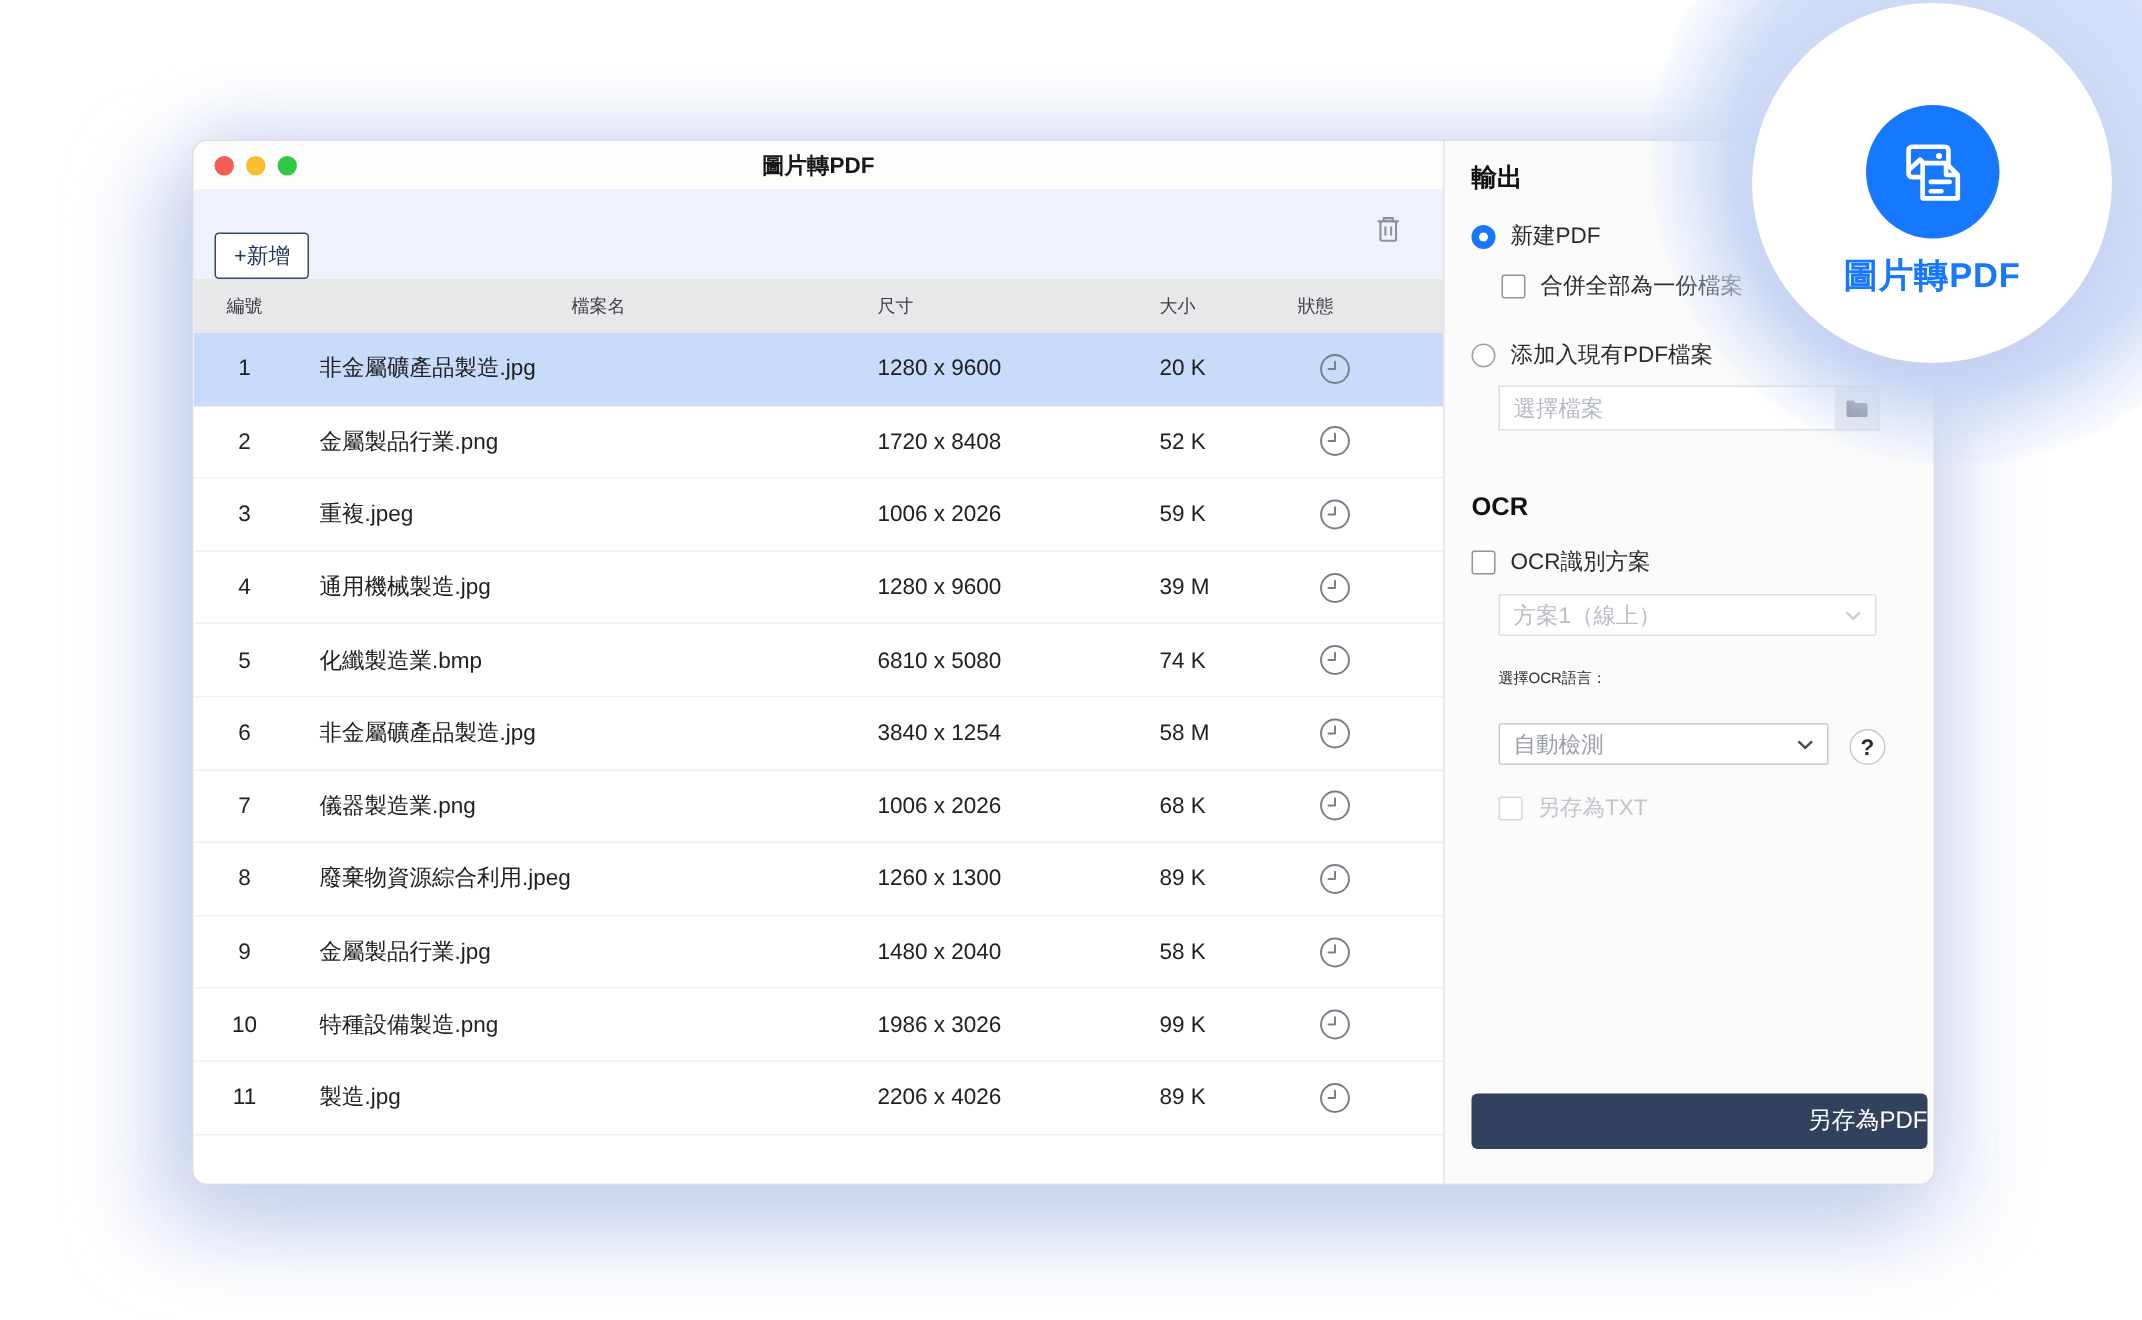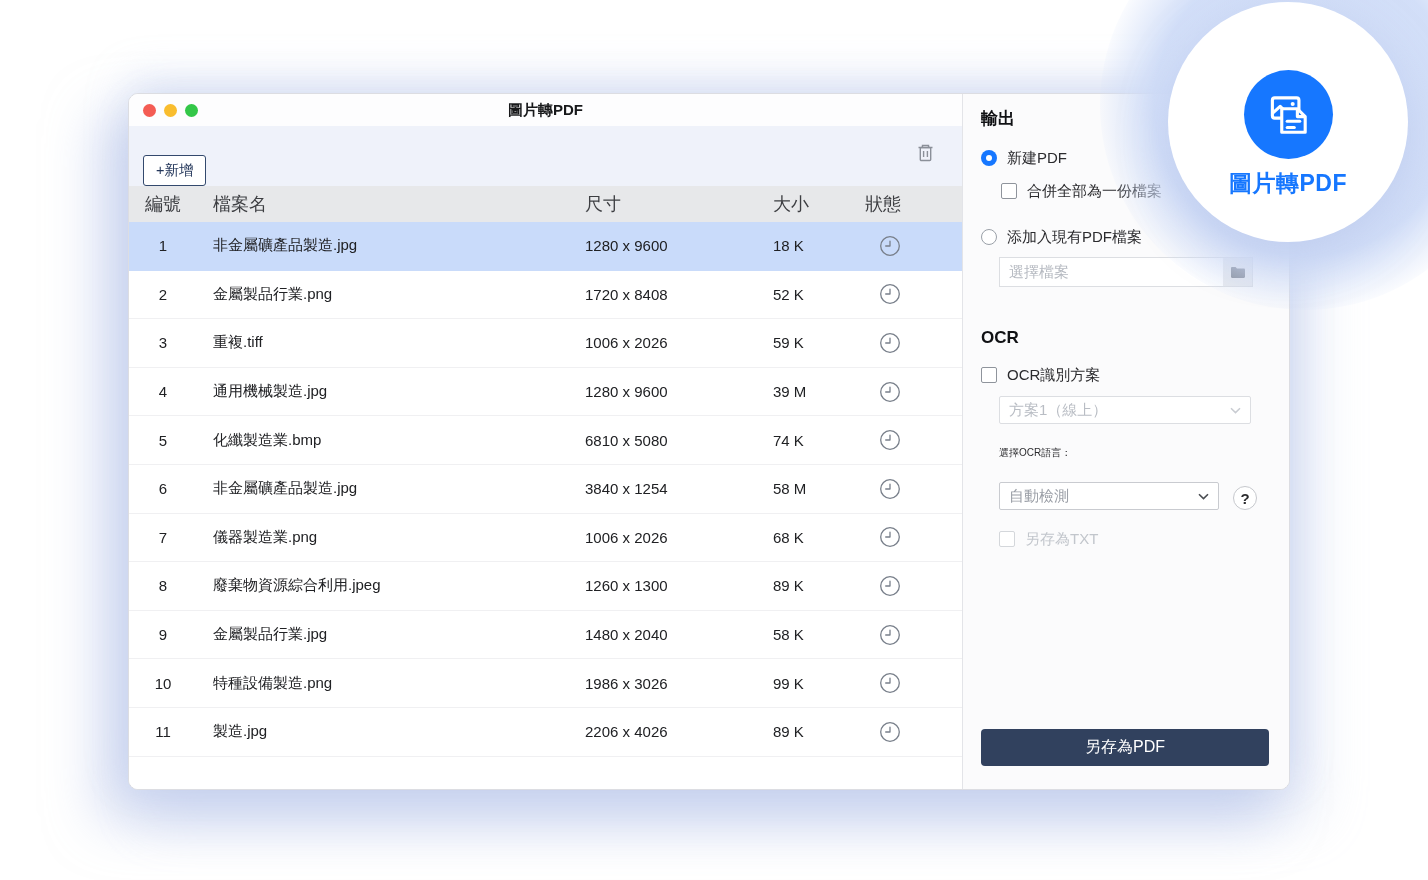--- a/index.html
+++ b/index.html
@@ -45,23 +45,23 @@
   .toolbar { height:60px; background:#eff2fa; position:relative; display:flex; align-items:flex-end; }
   .add-btn { margin-left:14px; background:#ffffff; border:1px solid #33496d; border-radius:3px;
     color:#23365a; font-size:14.5px; padding:5px 12px; cursor:pointer;
     font-family:inherit; }
   .trash-btn { position:absolute; right:24px; top:14px; width:26px; height:26px;
     background:none; border:none; cursor:pointer; display:flex; align-items:center; justify-content:center; }
 
   
   .thead { height:36px; background:#e7e8ea; display:grid;
     grid-template-columns:68px 388px 188px 92px 1fr; align-items:center;
-    font-size:18px; color:#3d3e42; }
+    font-size:12px; color:#3d3e42; }
   .thead .h-idx { text-align:center; }
-  .thead .h-name { padding-left:16px; }
+  .thead .h-name { padding-left:16px;text-align:center; }
   .tbody { flex:1; background:#fff; overflow:hidden; }
   .trow { height:48.6px; display:grid; grid-template-columns:68px 388px 188px 92px 1fr;
     align-items:center; font-size:15px; color:#202124; border-bottom:1px solid #f0f0f2;
     background:#fff; cursor:default; }
   .trow.selected { background:#c9dbfa; border-bottom-color:#c9dbfa; }
   .c-idx { text-align:center; }
   .c-name { padding-left:16px; white-space:nowrap; overflow:hidden; text-overflow:ellipsis; }
   .c-status { padding-left:14px; display:flex; align-items:center; }
 
   
@@ -84,23 +84,23 @@
 
   .select { height:28px; border:1px solid #c9cbd0; background:#fff; border-radius:2px;
     display:flex; align-items:center; justify-content:space-between; padding:0 9px;
     font-size:15px; color:#9a9ea6; cursor:pointer; }
   .select.dim { border-color:#dcdee2; color:#b9bdc4; }
   .side-label { font-size:10px; color:#2b2b2e; line-height:20px; }
   .help-btn { width:24px; height:24px; border-radius:50%; border:1px solid #c6c8cd; background:#fff;
     font-size:15px; font-weight:bold; color:#2b2b2e; cursor:pointer; line-height:1;
     display:flex; align-items:center; justify-content:center; }
   .lang-row { display:flex; align-items:flex-end; margin:19px 0 0 18px; gap:14px; }
-  .save-btn { position:absolute; left:18px; right:20px; bottom:23px; height:37px;
+  .save-btn { position:absolute; left:18px; right:4px; bottom:23px; height:37px;
     background:var(--navy); color:#fff; font-size:16px; border:none; border-radius:4px;
-    cursor:pointer; font-family:inherit; }
+    cursor:pointer; font-family:inherit;text-align:right; }
 </style>
 </head>
 <body>
 
 <div class="stage">
 
   <div class="badge-glow"></div>
 
   <div class="window">
 
@@ -136,21 +136,21 @@
         <div>尺寸</div>
         <div>大小</div>
         <div>狀態</div>
       </div>
 
       <div class="tbody">
         <div class="trow selected">
           <div class="c-idx">1</div>
           <div class="c-name">非金屬礦產品製造.jpg</div>
           <div class="c-dim">1280 x 9600</div>
-          <div class="c-size">18 K</div>
+          <div class="c-size">20 K</div>
           <div class="c-status">
             <svg width="22" height="22" viewBox="0 0 22 22" fill="none" stroke="#787f8a" stroke-width="1.3">
               <circle cx="11" cy="11" r="9.3"></circle>
               <path d="M11 6.2 V11 H6.7" stroke-linecap="round" stroke-linejoin="round"></path>
             </svg>
           </div>
         </div>
 
         <div class="trow">
           <div class="c-idx">2</div>
@@ -160,21 +160,21 @@
           <div class="c-status">
             <svg width="22" height="22" viewBox="0 0 22 22" fill="none" stroke="#787f8a" stroke-width="1.3">
               <circle cx="11" cy="11" r="9.3"></circle>
               <path d="M11 6.2 V11 H6.7" stroke-linecap="round" stroke-linejoin="round"></path>
             </svg>
           </div>
         </div>
 
         <div class="trow">
           <div class="c-idx">3</div>
-          <div class="c-name">重複.tiff</div>
+          <div class="c-name">重複.jpeg</div>
           <div class="c-dim">1006 x 2026</div>
           <div class="c-size">59 K</div>
           <div class="c-status">
             <svg width="22" height="22" viewBox="0 0 22 22" fill="none" stroke="#787f8a" stroke-width="1.3">
               <circle cx="11" cy="11" r="9.3"></circle>
               <path d="M11 6.2 V11 H6.7" stroke-linecap="round" stroke-linejoin="round"></path>
             </svg>
           </div>
         </div>
 

